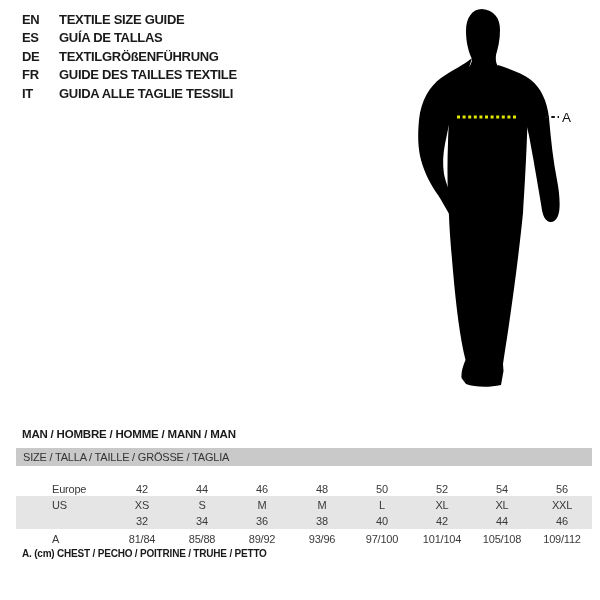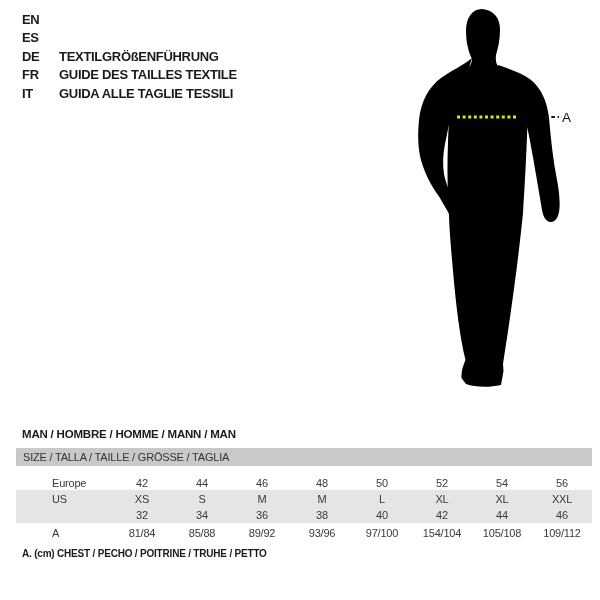--- a/index.html
+++ b/index.html
@@ -17,44 +17,46 @@
     line-height:19px;letter-spacing:-0.4px;}
   
   .figure{position:absolute;left:408px;top:8px;width:166px;height:385px;}
   
   .section-title{position:absolute;left:22px;top:428px;font-size:11.5px;font-weight:bold;
     letter-spacing:-0.2px;}
   
   .size-table{position:absolute;left:16px;top:448px;width:576px;font-size:11px;
     color:#3a3a3a;letter-spacing:-0.2px;}
   .t-header{background:#c9c9c9;height:18px;line-height:18px;padding-left:7px;
-    margin-bottom:9px;color:#333;}
+    margin-bottom:15px;color:#333;}
   .t-row{display:flex;align-items:center;}
   .t-row.shaded{background:#e5e5e5;}
   .t-row.r0{height:15px;}
   .t-row.r1{height:17px;}
   .t-row.r2{height:16px;}
   .t-row.r3{height:20px;}
   .t-label{width:60px;flex:none;text-align:left;padding-left:7px;margin-left:29px;}
   .t-cell{flex:1;text-align:center;}
   
   .footnote{position:absolute;left:22px;top:548px;font-size:10px;font-weight:bold;
     letter-spacing:-0.2px;}
 </style>
 </head>
 <body>
 
 <div class="page">
 
   <div class="lang-list">
     <div class="lang-row">
       <span class="lang-code">EN</span>
+      <span class="lang-label">TEXTILE SIZE GUIDE</span>
     </div>
     <div class="lang-row">
       <span class="lang-code">ES</span>
+      <span class="lang-label">GUÍA DE TALLAS</span>
     </div>
     <div class="lang-row">
       <span class="lang-code">DE</span>
       <span class="lang-label">TEXTILGRÖßENFÜHRUNG</span>
     </div>
     <div class="lang-row">
       <span class="lang-code">FR</span>
       <span class="lang-label">GUIDE DES TAILLES TEXTILE</span>
     </div>
     <div class="lang-row">
@@ -166,21 +168,21 @@
       <span class="t-cell">46</span>
     </div>
 
     <div class="t-row r3">
       <span class="t-label">A</span>
       <span class="t-cell">81/84</span>
       <span class="t-cell">85/88</span>
       <span class="t-cell">89/92</span>
       <span class="t-cell">93/96</span>
       <span class="t-cell">97/100</span>
-      <span class="t-cell">154/104</span>
+      <span class="t-cell">101/104</span>
       <span class="t-cell">105/108</span>
       <span class="t-cell">109/112</span>
     </div>
   </div>
 
   <div class="footnote">A. (cm) CHEST / PECHO / POITRINE / TRUHE / PETTO</div>
 
 </div>
 
 </body></html>

